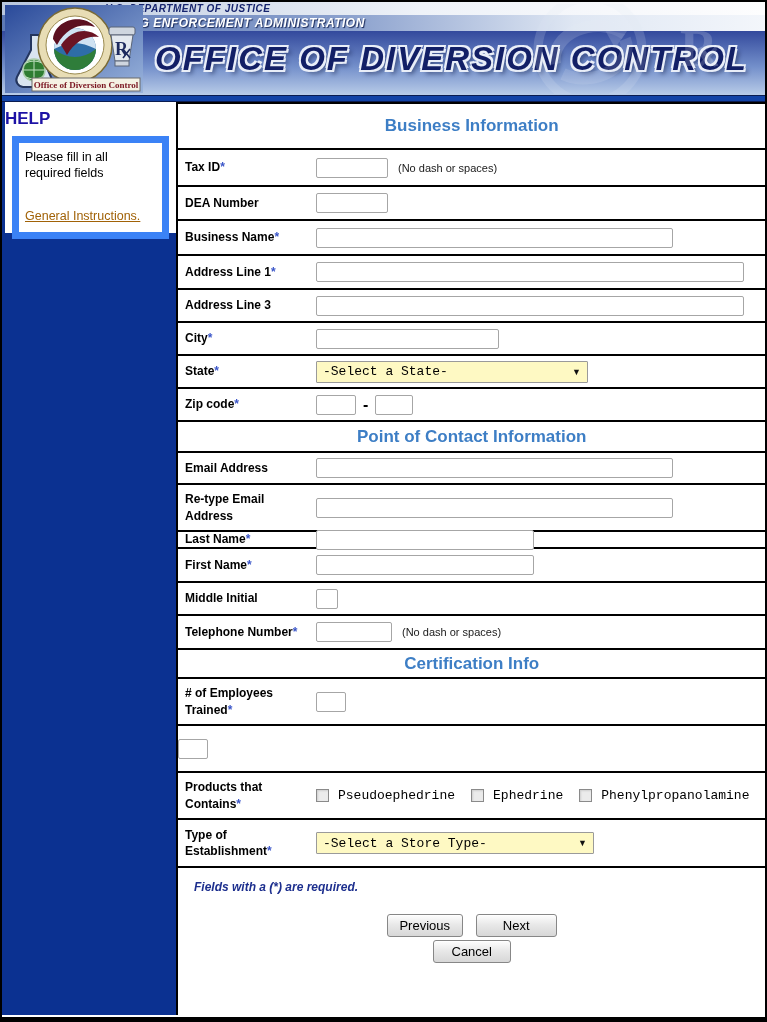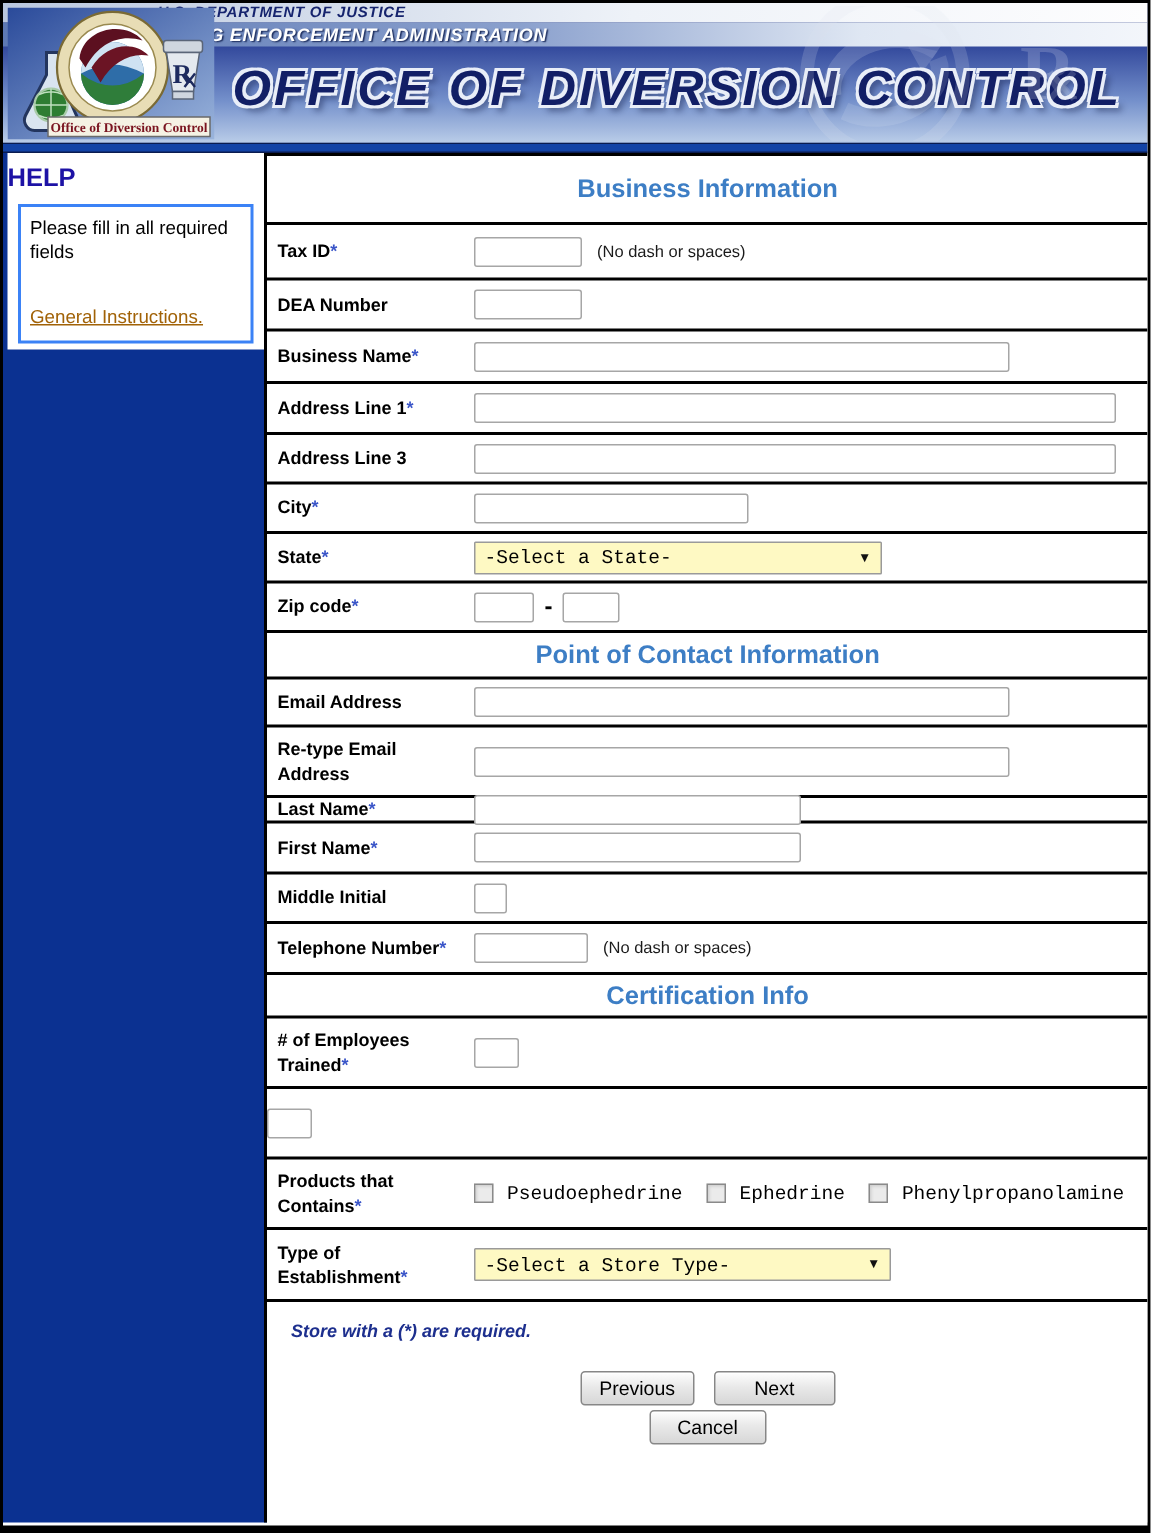--- a/index.html
+++ b/index.html
@@ -26,21 +26,21 @@
     text-shadow:-2px -2px 0 #e9eef8, 2px -2px 0 #e9eef8, -2px 2px 0 #e9eef8, 2px 2px 0 #e9eef8, 4px 4px 4px rgba(10,20,60,.45); }
   .watermark { position:absolute; right:40px; top:2px; opacity:.35; pointer-events:none; }
   .hdr-bar { height:7px; background:#1243a6; border-top:1px solid #0a1c50; border-bottom:1px solid #0a1c50; }
   .logo { position:absolute; left:3px; top:3px; width:138px; height:88px; }
 
   
   .content { display:flex; height:913px; }
   .sidebar { width:176px; background:#0b3191; border-right:2px solid #000; flex:none; }
   .help-panel { background:#fff; margin-left:3px; height:131px; }
   .help-title { text-align:left; font-size:17px; font-weight:bold; color:#1d12a5; padding:7px 0 6px; }
-  .help-box { margin:1px 7px 0; border:2px solid #3b82f6; padding:7px 6px 9px; font-size:12.5px; color:#000; background:#fff; }
+  .help-box { margin:1px 7px 0; border:7px solid #3b82f6; padding:7px 6px 9px; font-size:12.5px; color:#000; background:#fff; }
   .help-box p { line-height:1.25; }
   .link { display:inline-block; margin-top:28px; color:#a16207; text-decoration:underline; cursor:pointer; font-size:12.5px; }
 
   .form { flex:1; background:#fff; border-top:2px solid #000; display:flex; flex-direction:column; }
 
   
   .row { display:flex; align-items:center; border-bottom:2px solid #000; flex:none; }
   .sec { justify-content:center; color:#3d7ec5; font-weight:bold; font-size:17px; }
   .lbl { width:138px; padding:2px 4px 2px 7px; font-weight:bold; font-size:12px; color:#000; line-height:1.35; flex:none; }
   .star { color:#3a55c8; font-weight:bold; }
@@ -297,21 +297,21 @@
         <div class="ctrl">
           <span class="selwrap" style="width:278px">
             <select>
               <option>-Select a Store Type-</option>
             </select>
             <span class="selarrow">▼</span>
           </span>
         </div>
       </div>
 
-      <div class="note">Store with a (*) are required.</div>
+      <div class="note">Fields with a (*) are required.</div>
 
       <div class="btn-row">
         <button class="btn w-prev">Previous</button>
         <button class="btn w-next">Next</button>
       </div>
       <div class="btn-row second">
         <button class="btn w-cancel">Cancel</button>
       </div>
 
     </main>

